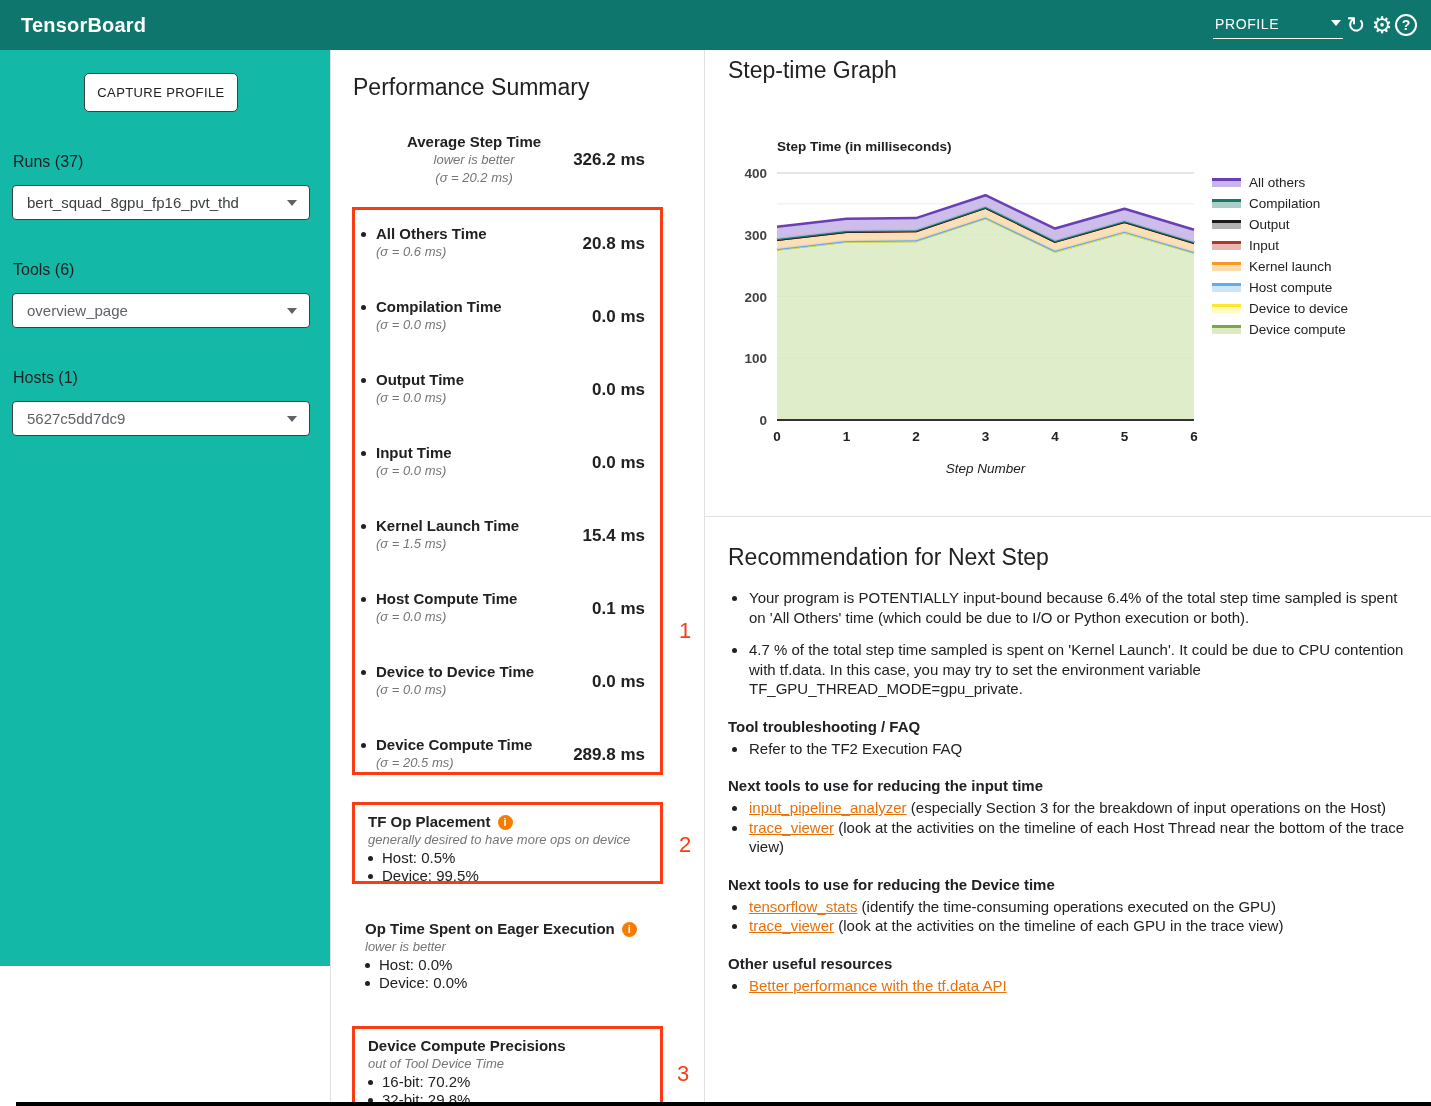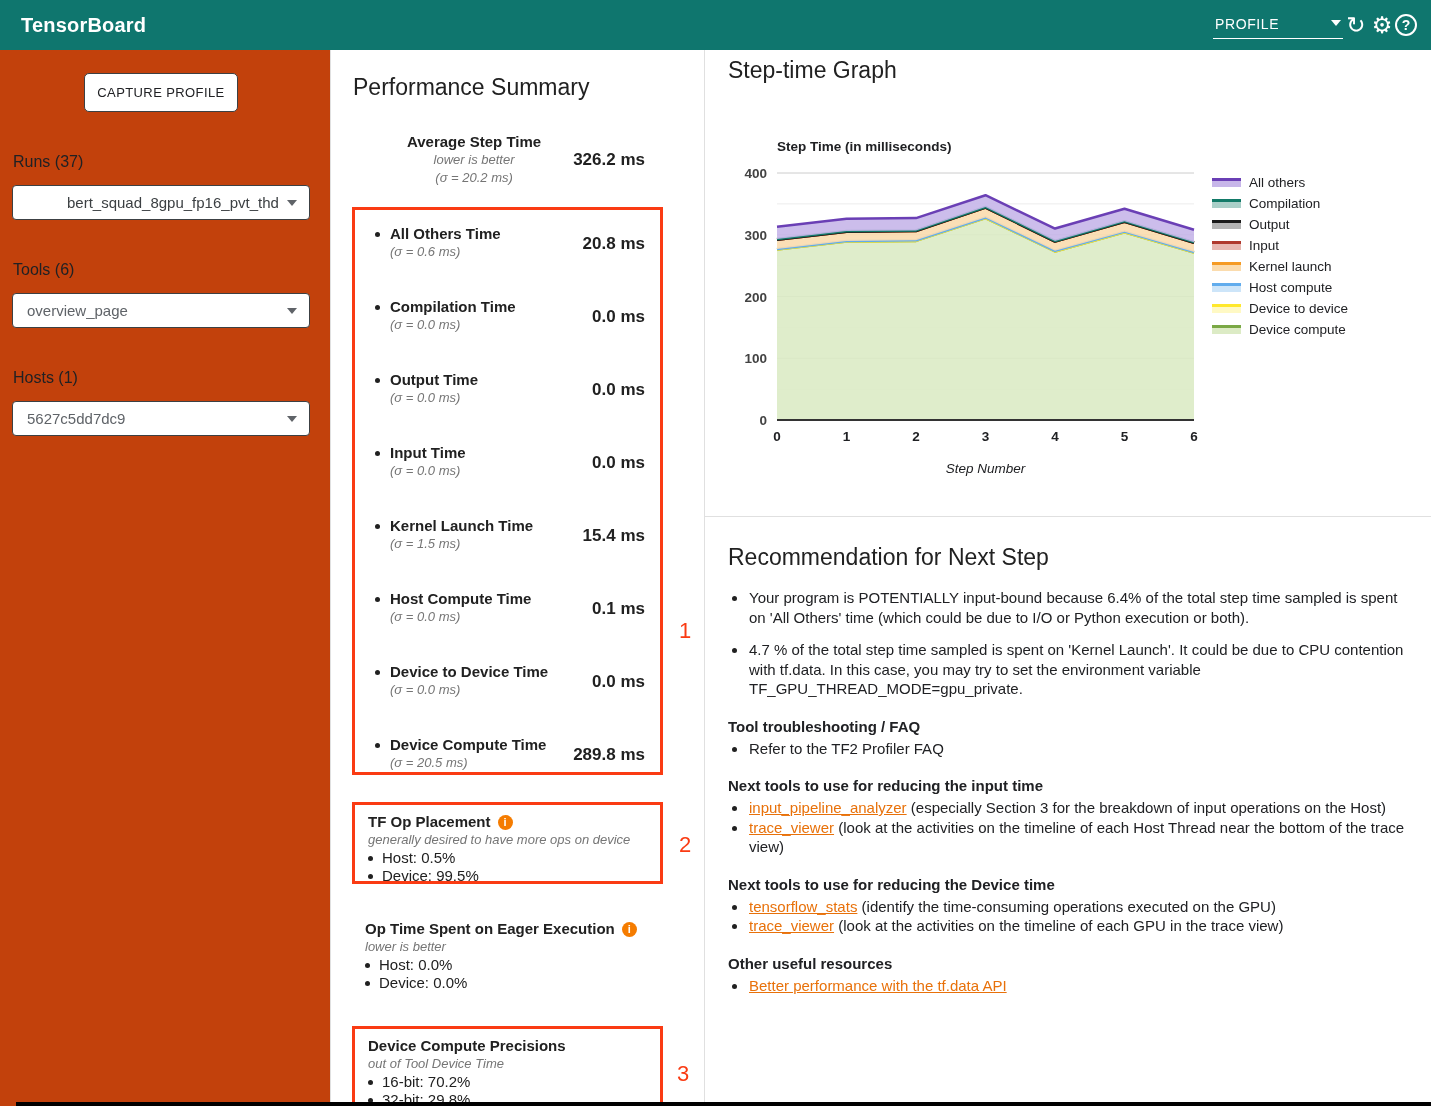--- a/index.html
+++ b/index.html
@@ -9,42 +9,42 @@
             background:#0f766e; display:flex; align-items:center; }
   .app-title { color:#fff; font-size:20px; font-weight:700; margin-left:21px; letter-spacing:.2px; }
   .header-right { position:absolute; right:14px; top:0; height:50px; display:flex; align-items:center; }
   .profile-select { position:relative; width:130px; color:#fff; font-size:14px; letter-spacing:.6px;
                     border-bottom:1px solid #fff; padding:4px 0 6px 2px; cursor:pointer; }
   .profile-caret { position:absolute; right:2px; top:8px; width:0; height:0;
                    border-left:5px solid transparent; border-right:5px solid transparent; border-top:6px solid #fff; }
   .hicon { color:#fff; font-size:23px; line-height:1; cursor:pointer; width:26px; text-align:center; }
   .help-icon { width:22px; height:22px; border:2px solid #fff; border-radius:50%; color:#fff;
                font-size:14px; font-weight:700; display:flex; align-items:center; justify-content:center; }
-  .sidebar { position:absolute; left:0; top:50px; width:330px; height:1056px; background:#c2410c; }
+  .sidebar { position:absolute; left:0; top:50px; width:330px; height:916px; background:#14b8a6; }
   .capture-btn { position:absolute; left:84px; top:23px; width:154px; height:39px; background:#fff;
                  border:1px solid #3c4043; border-radius:5px; font-size:13px; font-weight:500;
                  letter-spacing:.4px; color:#202124; cursor:pointer; font-family:inherit; }
   .side-label { position:absolute; left:13px; font-size:16px; font-weight:500; color:#202124; }
   .dropdown { position:absolute; left:12px; width:298px; height:35px; border:1px solid #3c4043; border-radius:4px;
               display:flex; align-items:center; padding:0 14px; font-size:15px; cursor:pointer; background:#fff; }
   .dropdown .dd-caret { position:absolute; right:12px; top:14px; width:0; height:0;
               border-left:5px solid transparent; border-right:5px solid transparent; border-top:6px solid #5f6368; }
-  .dd-dark { color:#3c4043;margin-left:40px; } .dd-gray { color:#5f6368; }
+  .dd-dark { color:#3c4043; } .dd-gray { color:#5f6368; }
   .vdiv { position:absolute; top:50px; width:1px; height:1056px; background:#e0e0e0; }
   .midcol { position:absolute; left:331px; top:50px; width:373px; height:1044px; }
   .section-h { font-size:23px; font-weight:400; color:#212121; }
   .midcol .section-h { position:absolute; left:22px; top:24px; }
   .avg-block { position:absolute; left:21px; top:83px; width:311px; display:flex; padding:0 18px 0 23px;text-align:center; }
   .avg-labels { flex:1; }
   .m-label { font-size:15px; font-weight:700; color:#212121; line-height:18px; }
   .m-note  { font-size:13px; font-style:italic; color:#757575; line-height:18px; }
   .m-value { font-size:17px; font-weight:700; color:#212121; white-space:nowrap; }
   .avg-block .m-value { line-height:54px; }
   .redbox { position:absolute; left:21px; width:311px; border:3px solid #fa3b13; background:#fff; }
-  .box1 { top:157px; height:568px; padding:15px 15px 0 20px; }
+  .box1 { top:157px; height:568px; padding:15px 15px 0 6px; }
   .metric-row { display:flex; height:73px; align-items:flex-start; }
   .bullet { width:5px; height:5px; border-radius:50%; background:#212121; margin:7px 10px 0 0; flex:none; }
   .metric-labels { flex:1; }
   .metric-row .m-value { line-height:38px; }
   .anno-num { position:absolute; color:#fa3b13; font-size:22px; font-weight:400; }
   .info-block { position:absolute; left:21px; width:311px; padding:8px 10px 0 13px; }
   .box2 { top:752px; height:82px; } .box3 { top:976px; height:80px; }
   .plain-block { top:862px; }
   .ib-title { font-size:15px; font-weight:700; color:#212121; line-height:18px; display:flex; align-items:center; gap:7px; }
   .ib-note { font-size:13px; font-style:italic; color:#757575; line-height:18px; }
@@ -319,21 +319,21 @@
         </div>
         <div class="rec-li">
           <span class="bullet"></span>
           <span>4.7 % of the total step time sampled is spent on 'Kernel Launch'. It could be due to CPU contention with tf.data. In this case, you may try to set the environment variable TF_GPU_THREAD_MODE=gpu_private.</span>
         </div>
       </div>
     <div id="rec-sections">
         <div class="rec-sub">Tool troubleshooting / FAQ</div>
         <div class="rec-item">
           <span class="bullet"></span>
-          <span>Refer to the TF2 Profiler FAQ</span>
+          <span>Refer to the TF2 Execution FAQ</span>
         </div>
         <div class="rec-sub">Next tools to use for reducing the input time</div>
         <div class="rec-item">
           <span class="bullet"></span>
           <span><a class="rec-link">input_pipeline_analyzer</a> (especially Section 3 for the breakdown of input operations on the Host)</span>
         </div>
         <div class="rec-item">
           <span class="bullet"></span>
           <span><a class="rec-link">trace_viewer</a> (look at the activities on the timeline of each Host Thread near the bottom of the trace view)</span>
         </div>

